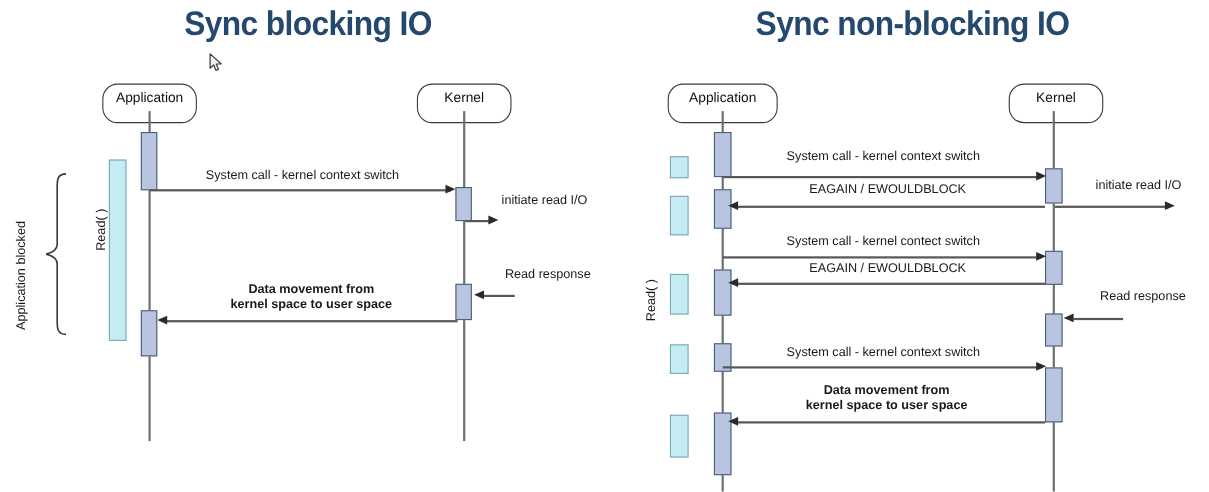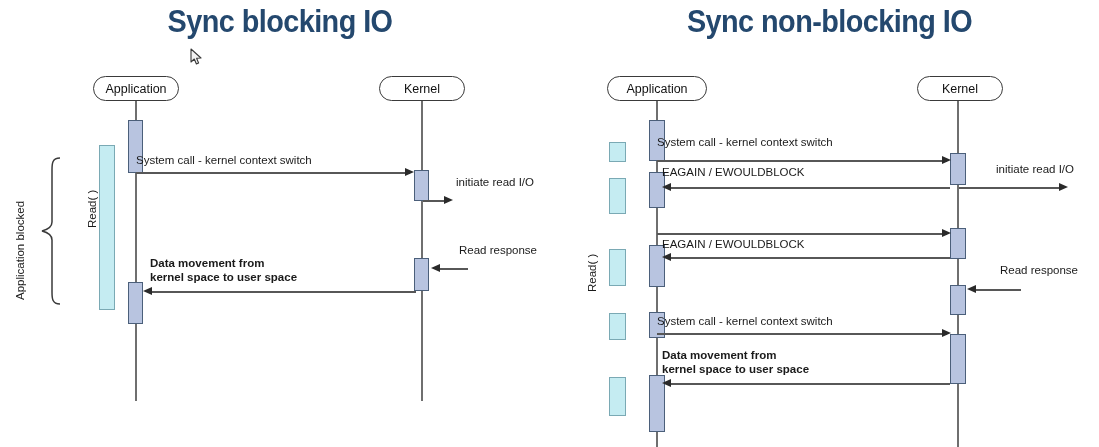--- a/index.html
+++ b/index.html
@@ -10,41 +10,41 @@
   #diagram-left{left:0;width:560px;}
   #diagram-right{left:560px;width:539px;}
 
   .title{position:absolute;top:4px;left:0;width:100%;text-align:center;
          font-size:31px;font-weight:bold;color:#24486e;letter-spacing:-0.6px;
          font-family:"Liberation Sans","DejaVu Sans",sans-serif;
          transform:scaleX(0.93);transform-origin:center top;white-space:nowrap;}
 
   
   .actor{position:absolute;border:1.4px solid #3a3a3a;border-radius:14px;
-         background:#ffffff;height:25px;line-height:25px;text-align:center;
+         background:#ffffff;height:36px;line-height:25px;text-align:center;
          font-size:12.5px;color:#111;box-sizing:border-box;}
   .lifeline{position:absolute;width:1.6px;background:#6f6f6f;}
 
   
   .act{position:absolute;background:#b8c4e0;border:1.4px solid #4b5f7a;
        box-sizing:border-box;}
   
   .readbar{position:absolute;background:#c5ecf2;border:1.4px solid #7aa9b4;
            box-sizing:border-box;}
 
   
   .msgline{position:absolute;height:1.5px;background:#575757;}
   .arrowR{position:absolute;width:0;height:0;
           border-top:4.5px solid transparent;border-bottom:4.5px solid transparent;
           border-left:9px solid #2a2a2a;}
   .arrowL{position:absolute;width:0;height:0;
           border-top:4.5px solid transparent;border-bottom:4.5px solid transparent;
           border-right:9px solid #2a2a2a;}
 
-  .msglabel{position:absolute;font-size:11.5px;color:#1a1a1a;text-align:left;
+  .msglabel{position:absolute;font-size:11.5px;color:#1a1a1a;text-align:center;
             white-space:nowrap;line-height:14px;}
   .msglabel.two{white-space:normal;font-weight:bold;}
 
   .sidelabel{position:absolute;font-size:11.5px;color:#1a1a1a;white-space:nowrap;}
 
   .vlabel{position:absolute;font-size:11.5px;color:#1a1a1a;white-space:nowrap;
           transform:rotate(-90deg);transform-origin:left top;}
 
   .brace{position:absolute;}
 
@@ -142,20 +142,21 @@
   <div class="msgline" style="left:110px;top:187px;width:280px;"></div>
   <div class="arrowL" style="left:102px;top:183px;"></div>
   <div class="msglabel" style="left:102px;top:165px;width:290px;">EAGAIN / EWOULDBLOCK</div>
 
   <div class="msgline" style="left:399px;top:187px;width:104px;"></div>
   <div class="arrowR" style="left:499px;top:183px;"></div>
   <div class="sidelabel" style="left:436px;top:163px;">initiate read I/O</div>
 
   <div class="msgline" style="left:97px;top:233px;width:290px;"></div>
   <div class="arrowR" style="left:382px;top:229px;"></div>
+  <div class="msglabel" style="left:97px;top:213px;width:292px;">System call - kernel contect switch</div>
 
   <div class="msgline" style="left:110px;top:257px;width:280px;"></div>
   <div class="arrowL" style="left:102px;top:253px;"></div>
   <div class="msglabel" style="left:102px;top:237px;width:290px;">EAGAIN / EWOULDBLOCK</div>
 
   <div class="msgline" style="left:416px;top:289px;width:45px;"></div>
   <div class="arrowL" style="left:407px;top:285px;"></div>
   <div class="sidelabel" style="left:440px;top:264px;">Read response</div>
 
   <div class="msgline" style="left:97px;top:333px;width:290px;"></div>

